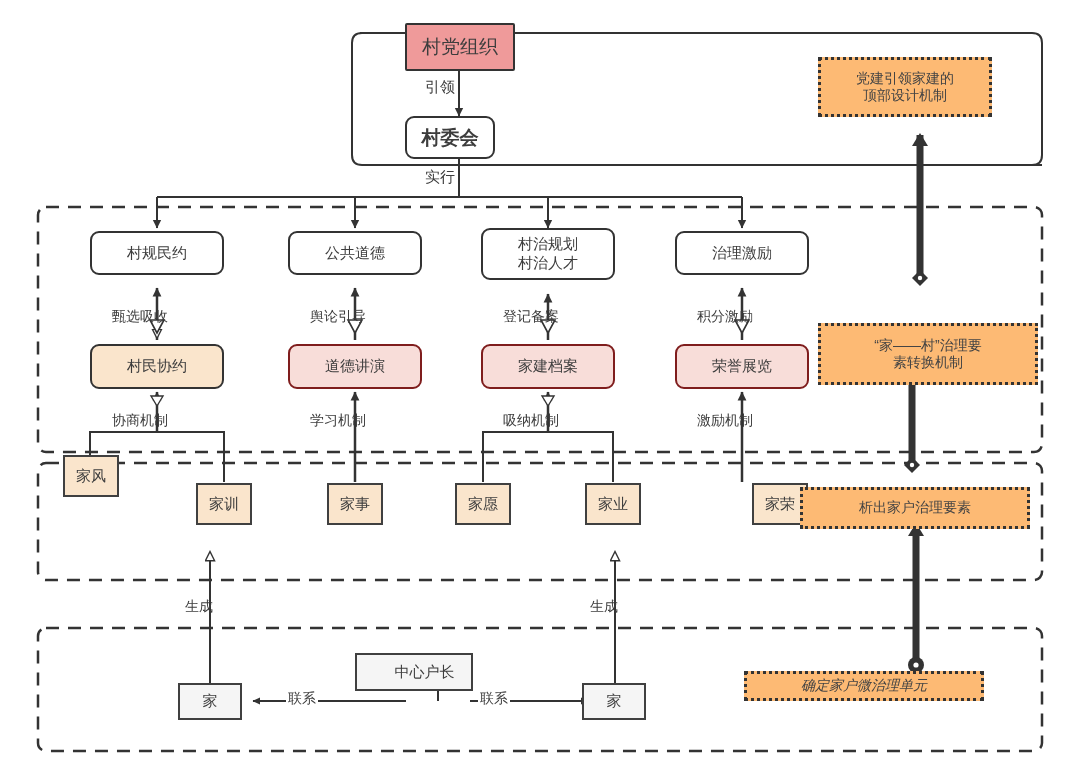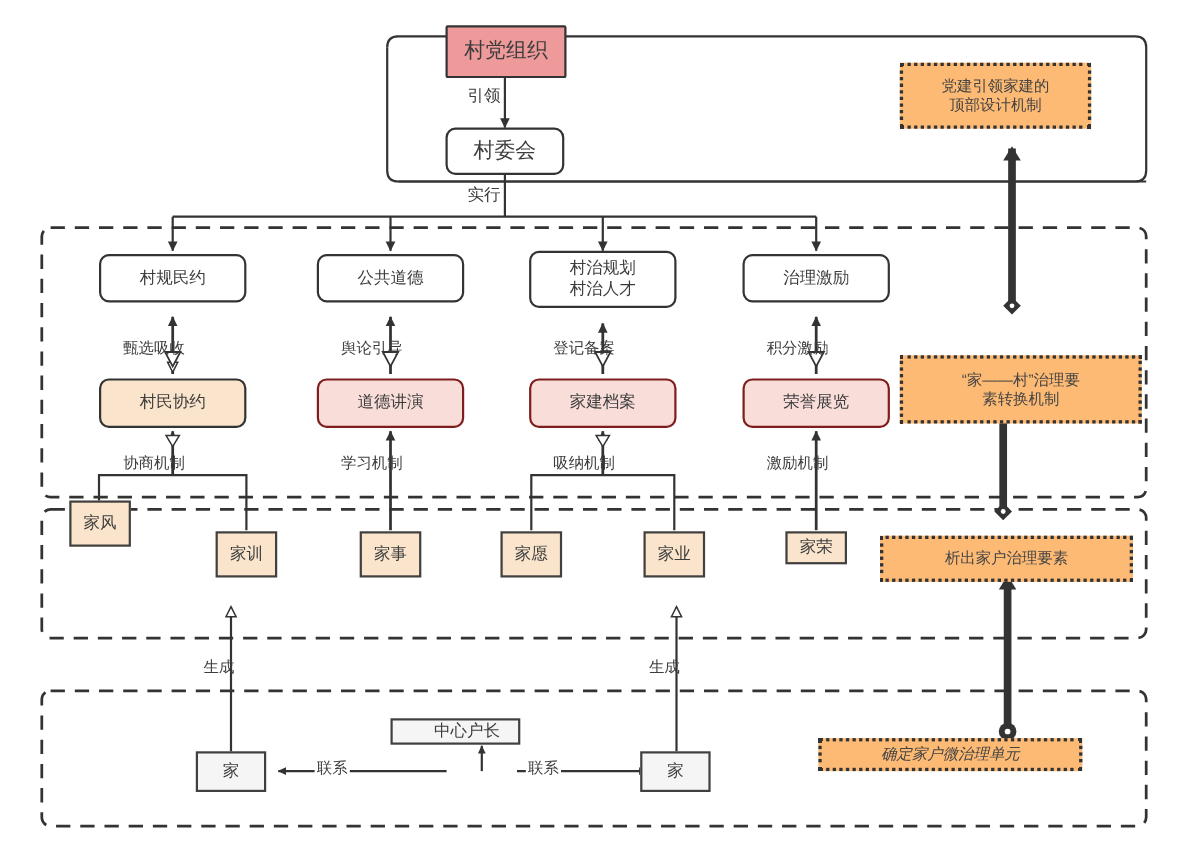--- a/index.html
+++ b/index.html
@@ -100,21 +100,21 @@
     <line x1="912" y1="465" x2="912" y2="348" stroke="#333" stroke-width="7" marker-end="url(#ahBig)"></line>
     <polygon points="912,457 920,465 912,473 904,465" fill="#333"></polygon>
     <circle cx="912" cy="465" r="2.2" fill="#fff"></circle>
 
     <line x1="916" y1="665" x2="916" y2="525" stroke="#333" stroke-width="7" marker-end="url(#ahBig)"></line>
     <circle cx="916" cy="665" r="8" fill="#333"></circle>
     <circle cx="916" cy="665" r="2.6" fill="#fff"></circle>
   </svg>
 
   <div class="node nd-party f16" style="left:405px;top:23px;width:110px;height:48px;">村党组织</div>
-  <div class="node nd-round f16" style="left:405px;top:116px;width:108px;height:43px;">村委会</div>
+  <div class="node nd-round f16" style="left:405px;top:116px;width:90px;height:43px;font-weight:bold;">村委会</div>
 
   <div class="lbl f15" style="left:425px;top:78px;">引领</div>
   <div class="lbl f15" style="left:425px;top:168px;">实行</div>
 
   <div class="node nd-round f15" style="left:90px;top:231px;width:134px;height:44px;">村规民约</div>
   <div class="node nd-round f15" style="left:288px;top:231px;width:134px;height:44px;">公共道德</div>
   <div class="node nd-round f15" style="left:481px;top:228px;width:134px;height:52px;">村治规划
 村治人才</div>
   <div class="node nd-round f15" style="left:675px;top:231px;width:134px;height:44px;">治理激励</div>
 
@@ -131,28 +131,28 @@
   <div class="lbl f14" style="left:112px;top:412px;">协商机制</div>
   <div class="lbl f14" style="left:310px;top:412px;">学习机制</div>
   <div class="lbl f14" style="left:503px;top:412px;">吸纳机制</div>
   <div class="lbl f14" style="left:697px;top:412px;">激励机制</div>
 
   <div class="node nd-fam f15" style="left:63px;top:455px;width:56px;height:42px;">家风</div>
   <div class="node nd-fam f15" style="left:196px;top:483px;width:56px;height:42px;">家训</div>
   <div class="node nd-fam f15" style="left:327px;top:483px;width:56px;height:42px;">家事</div>
   <div class="node nd-fam f15" style="left:455px;top:483px;width:56px;height:42px;">家愿</div>
   <div class="node nd-fam f15" style="left:585px;top:483px;width:56px;height:42px;">家业</div>
-  <div class="node nd-fam f15" style="left:714px;top:483px;width:56px;height:30px;">家荣</div>
+  <div class="node nd-fam f15" style="left:752px;top:483px;width:56px;height:42px;">家荣</div>
 
   <div class="lbl f14" style="left:185px;top:598px;">生成</div>
   <div class="lbl f14" style="left:590px;top:598px;">生成</div>
 
   <div class="node nd-sq f15" style="left:178px;top:683px;width:64px;height:37px;">家</div>
   <div class="node nd-sq f15" style="left:582px;top:683px;width:64px;height:37px;">家</div>
-  <div class="node nd-sq f15" style="left:355px;top:653px;width:118px;height:24px;padding-left:21px;">中心户长</div>
+  <div class="node nd-sq f15" style="left:355px;top:653px;width:118px;height:38px;padding-left:21px;">中心户长</div>
 
   <div class="lbl f14" style="left:286px;top:690px;background:#fff;padding:0 2px;">联系</div>
   <div class="lbl f14" style="left:478px;top:690px;background:#fff;padding:0 2px;">联系</div>
 
   <div class="node nd-mech f14" style="left:818px;top:57px;width:174px;height:60px;">党建引领家建的
 顶部设计机制</div>
   <div class="node nd-mech f14" style="left:818px;top:323px;width:220px;height:62px;">“家——村”治理要
 素转换机制</div>
   <div class="node nd-mech f14" style="left:800px;top:487px;width:230px;height:42px;">析出家户治理要素</div>
   <div class="node nd-mech f14" style="left:744px;top:671px;width:240px;height:30px;font-style:italic;">确定家户微治理单元</div>

